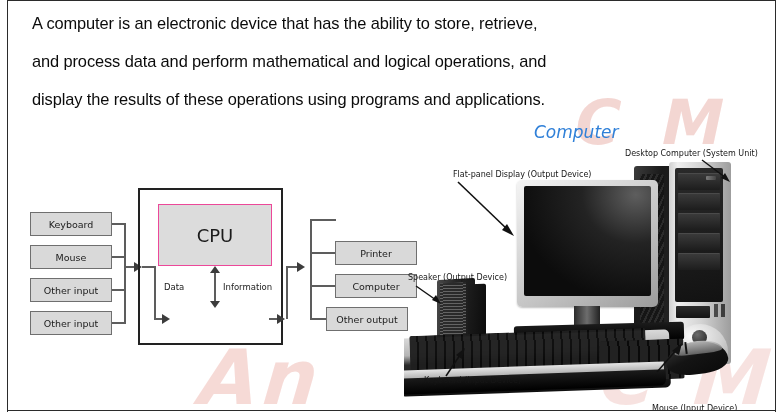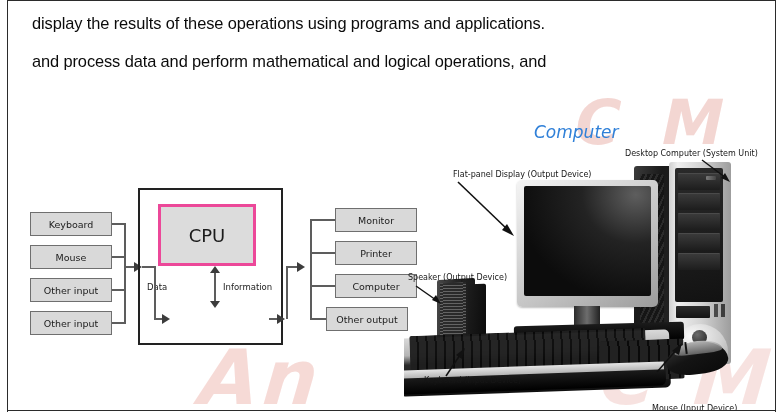--- a/index.html
+++ b/index.html
@@ -62,34 +62,34 @@
   .out1{left:321px;top:22px;}
   .out2{left:321px;top:55px;}
   .out3{left:321px;top:88px;}
   .out4{left:312px;top:121px;}
 
   #sysbox{
     position:absolute;left:124px;top:2px;width:145px;height:157px;
     border:2px solid #222;background:transparent;box-sizing:border-box;
   }
   #cpu{
-    position:absolute;left:144px;top:18px;width:98px;height:62px;
-    background:#dcdcdc;border:3px solid #ec4899;box-sizing:border-box;
+    position:absolute;left:144px;top:18px;width:114px;height:62px;
+    background:#dcdcdc;border:1px solid #ec4899;box-sizing:border-box;
     display:flex;align-items:center;justify-content:center;
     font-size:18px;color:#1b1b1b;font-family:"DejaVu Sans",sans-serif;
   }
   #memory{
     position:absolute;left:158px;top:122px;width:97px;height:22px;
     background:#d9d9d9;border:1px solid #777;box-sizing:border-box;
     display:flex;align-items:center;justify-content:center;
     font-size:9.5px;color:#1b1b1b;font-family:"DejaVu Sans",sans-serif;
   }
   .lbl{position:absolute;font-size:8.5px;color:#1b1b1b;
        font-family:"DejaVu Sans",sans-serif;white-space:nowrap;}
-  #lbl-data{left:133px;top:96px;}
+  #lbl-data{left:150px;top:96px;}
   #lbl-info{left:209px;top:96px;}
 
   .ln-h{position:absolute;height:2px;background:#5d5d5d;}
   .ln-v{position:absolute;width:2px;background:#5d5d5d;}
   .arrow-r{position:absolute;width:0;height:0;
     border-top:5px solid transparent;border-bottom:5px solid transparent;
     border-left:8px solid #3c3c3c;}
   .arrow-up{position:absolute;width:0;height:0;
     border-left:5px solid transparent;border-right:5px solid transparent;
     border-bottom:7px solid #3c3c3c;}
@@ -201,22 +201,23 @@
   <div class="frame-top"></div>
   <div class="frame-left"></div>
   <div class="frame-right"></div>
   <div class="frame-bottom"></div>
 
   <div class="wm" id="wm1">C M</div>
   <div class="wm" id="wm2">An</div>
   <div class="wm" id="wm3">C M</div>
 
   <div id="intro">
+    <span class="ln">A computer is an electronic device that has the ability to store, retrieve,</span>
+    <span class="ln">and process data and perform mathematical and logical operations, and</span>
     <span class="ln">display the results of these operations using programs and applications.</span>
-    <span class="ln">and process data and perform mathematical and logical operations, and</span>
   </div>
 
   <div id="diagram">
 
     <div class="bx io in1">Keyboard</div>
     <div class="bx io in2">Mouse</div>
     <div class="bx io in3">Other input</div>
     <div class="bx io in4">Other input</div>
 
     <div class="ln-h" style="left:98px;top:37px;width:14px;"></div>
@@ -247,21 +248,20 @@
     <div class="ln-v" style="left:272px;top:80px;height:53px;"></div>
     <div class="ln-h" style="left:272px;top:80px;width:12px;"></div>
     <div class="arrow-r" style="left:283px;top:76px;"></div>
 
     <div class="ln-v" style="left:296px;top:33px;height:101px;"></div>
     <div class="ln-h" style="left:296px;top:33px;width:26px;"></div>
     <div class="ln-h" style="left:296px;top:66px;width:26px;"></div>
     <div class="ln-h" style="left:296px;top:99px;width:26px;"></div>
     <div class="ln-h" style="left:296px;top:132px;width:26px;"></div>
 
-    <div class="bx io out1">Monitor</div>
     <div class="bx io out2">Printer</div>
     <div class="bx io out3">Computer</div>
     <div class="bx io out4">Other output</div>
   </div>
 
   <div id="photo">
 
     <div id="photo-title" style="color: rgb(48, 128, 216); font-style: italic;">Computer</div>
 
     <div class="tower-body"></div>

